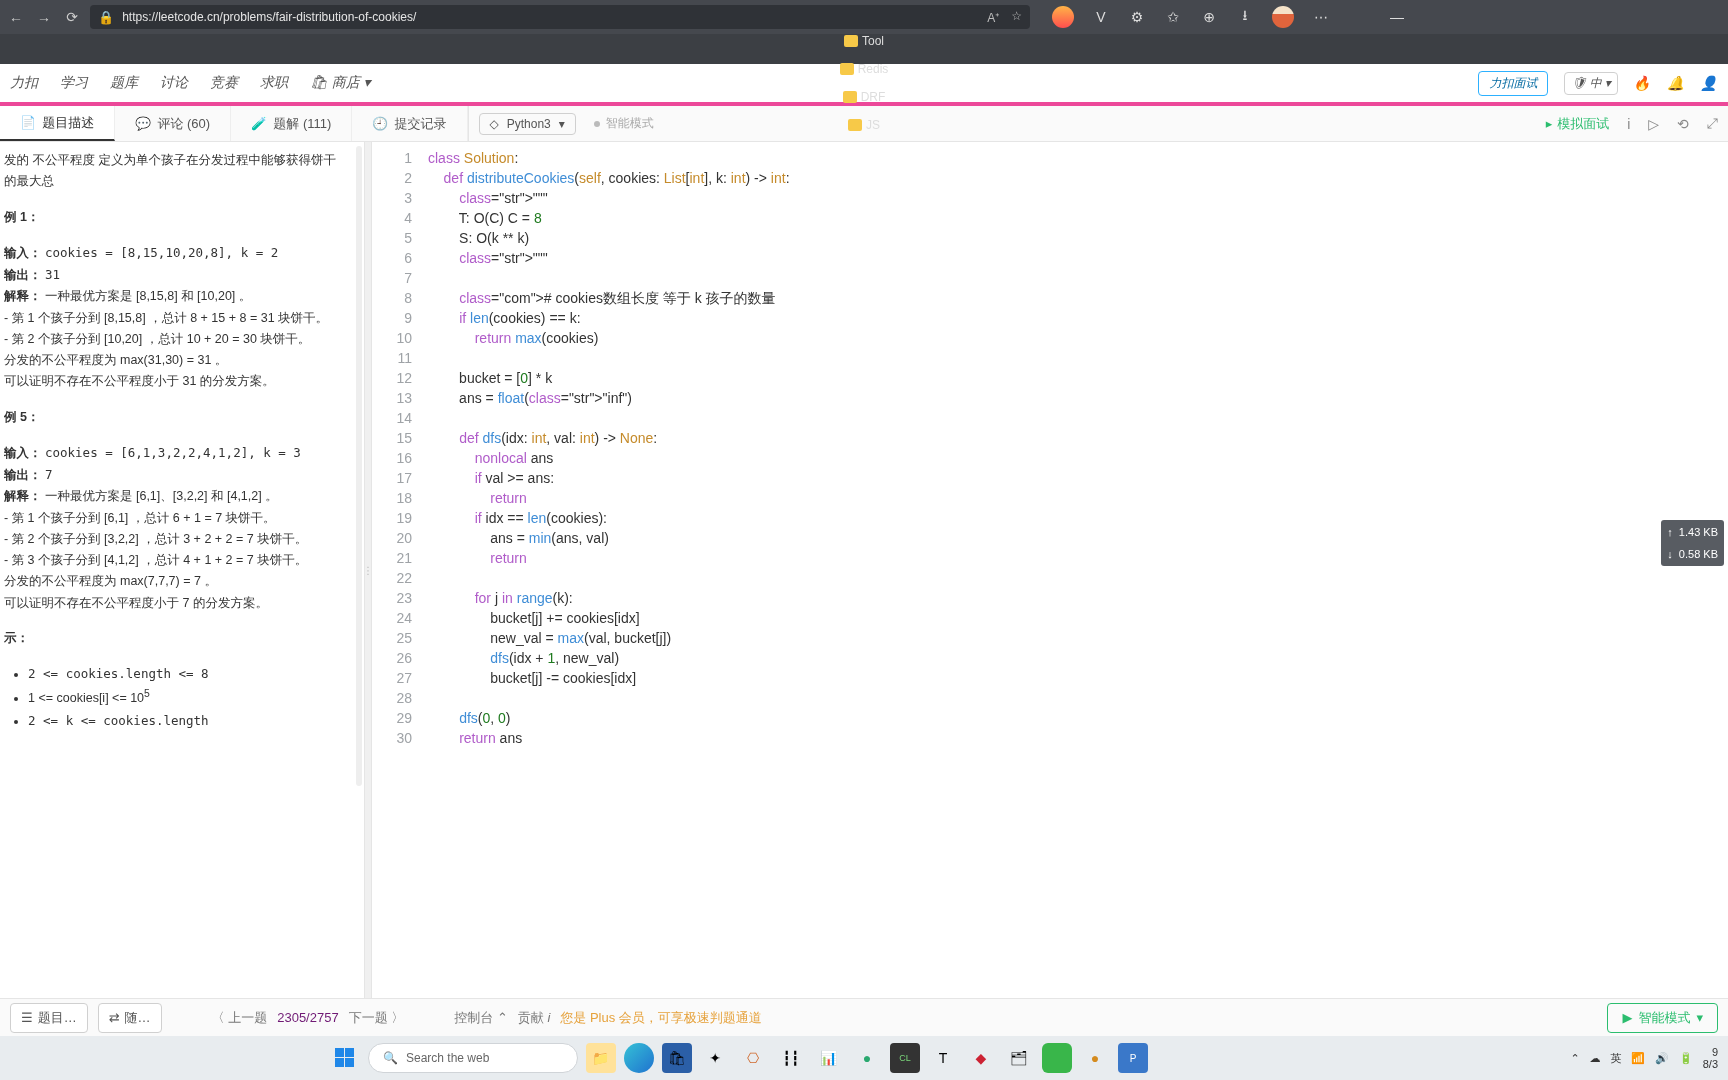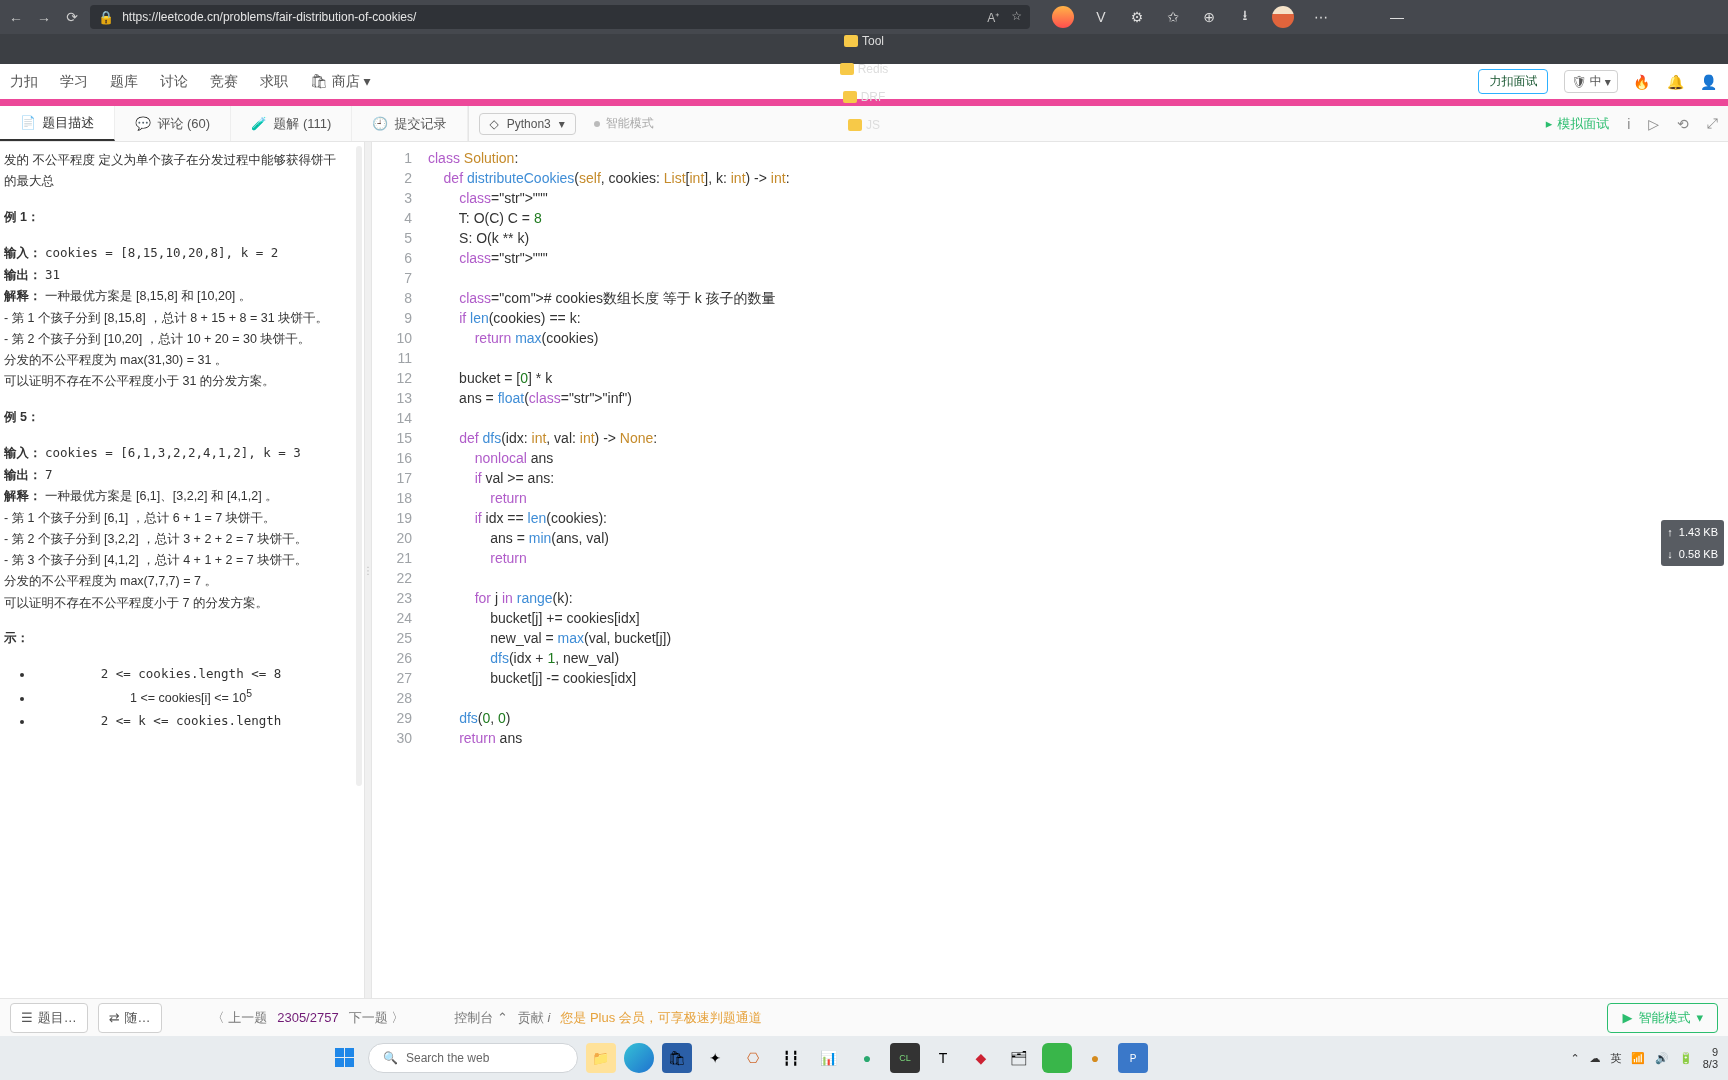--- a/index.html
+++ b/index.html
@@ -16,25 +16,25 @@
   .avatar-circ { width:22px; height:22px; border-radius:50%; background:linear-gradient(#ffb347,#ff4e4e); }
   .avatar-sunset { width:22px; height:22px; border-radius:50%; background:linear-gradient(180deg,#f5e2c8 35%,#e0643c 35%); }
 
   .bookmarks { height:30px; background:#3c3f44; display:flex; align-items:center; padding:0 6px; gap:14px; color:#ddd; font-size:12px;flex-direction:column; }
   .bk-item { display:flex; align-items:center; gap:4px; cursor:pointer; }
   .bk-folder { width:14px; height:12px; background:#f7c948; border-radius:2px; display:inline-block; }
   .bk-ico { width:14px; height:14px; display:inline-block; background:#888; border-radius:2px; }
   .bk-spacer { flex:1; }
 
   
-  .site-nav { height:42px; background:#fff; border-bottom:7px solid #ec4899; display:flex; align-items:center; padding:0 10px; gap:22px; color:#444; font-size:14px; }
+  .site-nav { height:42px; background:#fff; border-bottom:4px solid #ec4899; display:flex; align-items:center; padding:0 10px; gap:22px; color:#444; font-size:14px;font-style:italic; }
   .site-nav .nav-item { cursor:pointer; color:#555; }
   .store { color:#e6a23c; }
   .nav-spacer { flex:1; }
-  .btn-inter { border:1px solid #2db1ff; color:#14532d; padding:3px 10px; border-radius:4px; font-size:12px; cursor:pointer; }
+  .btn-inter { border:1px solid #2db1ff; color:#0369a1; padding:3px 10px; border-radius:4px; font-size:12px; cursor:pointer; }
   .lang-btn { border:1px solid #d0d0d0; padding:2px 6px; border-radius:4px; font-size:12px; color:#555; display:flex; align-items:center; gap:3px;}
   .nav-right { display:flex; align-items:center; gap:16px; color:#888; }
 
   
   .tabs-row { height:36px; background:#fafafa; border-bottom:1px solid #e5e5e5; display:flex; align-items:stretch; }
   .prob-tabs { display:flex; }
   .ptab { padding:0 20px; display:flex; align-items:center; gap:6px; font-size:13px; color:#555; border-right:1px solid #eee; cursor:pointer; }
   .ptab.active { background:#fff; border-bottom:2px solid #333; color:#333; }
   .editor-bar { flex:1; display:flex; align-items:center; padding:0 10px; gap:18px; border-left:1px solid #e5e5e5; }
   .lang-select { border:1px solid #d0d0d0; padding:3px 10px; border-radius:4px; font-size:12px; color:#555; display:flex; align-items:center; gap:8px; cursor:pointer;}
@@ -43,21 +43,21 @@
   .editor-right { margin-left:auto; display:flex; align-items:center; gap:18px; color:#888; font-size:14px;}
   .mock-green { color:#2bbd6e; display:flex; align-items:center; gap:5px; font-size:13px;}
 
   
   .main { display:flex; height:calc(100% - 34px - 30px - 42px - 36px - 38px - 44px); }
   .left-pane { width:364px; background:#fff; padding:8px 12px 10px 4px; overflow:hidden; position:relative; color:#333; line-height:1.7; font-size:12.5px; }
   .left-pane .content { height:100%; overflow:auto; padding-right:4px; }
   .left-pane b { font-weight:700; }
   .left-pane .sect { margin-top:14px; }
   .left-pane code { font-family:Consolas,monospace; }
-  .left-pane ul { margin-left:30px;text-align:center; }
+  .left-pane ul { margin-left:24px; }
   .scrollbar-v { position:absolute; right:2px; top:4px; width:6px; height:640px; background:#eee; border-radius:3px; }
   .splitter { width:8px; background:#f0f0f0; border-left:1px solid #e5e5e5; border-right:1px solid #e5e5e5; display:flex; align-items:center; justify-content:center; color:#bbb; font-size:10px;}
 
   .editor-pane { flex:1; background:#fff; display:flex; font-family:Consolas,"Courier New",monospace; font-size:14px; line-height:20px; position:relative; }
   .gutter { width:50px; text-align:right; padding:6px 10px 0 0; color:#9fa3a7; user-select:none; }
   .code { padding:6px 0 0 6px; white-space:pre; color:#333; }
   .kw { color:#b05cc9; }
   .cls { color:#c58b2b; }
   .fn  { color:#3f8dd6; }
   .typ { color:#c58b2b; }

